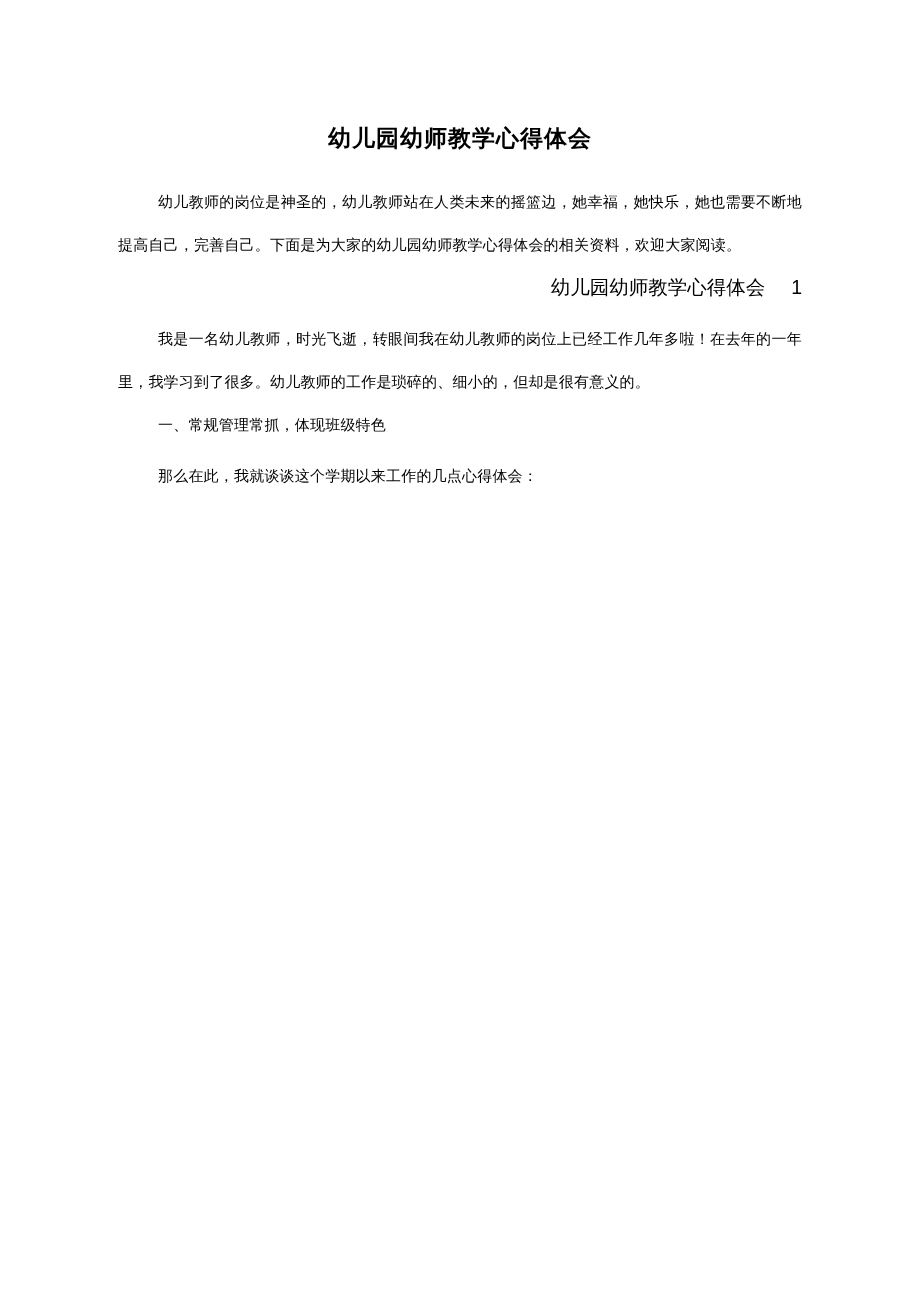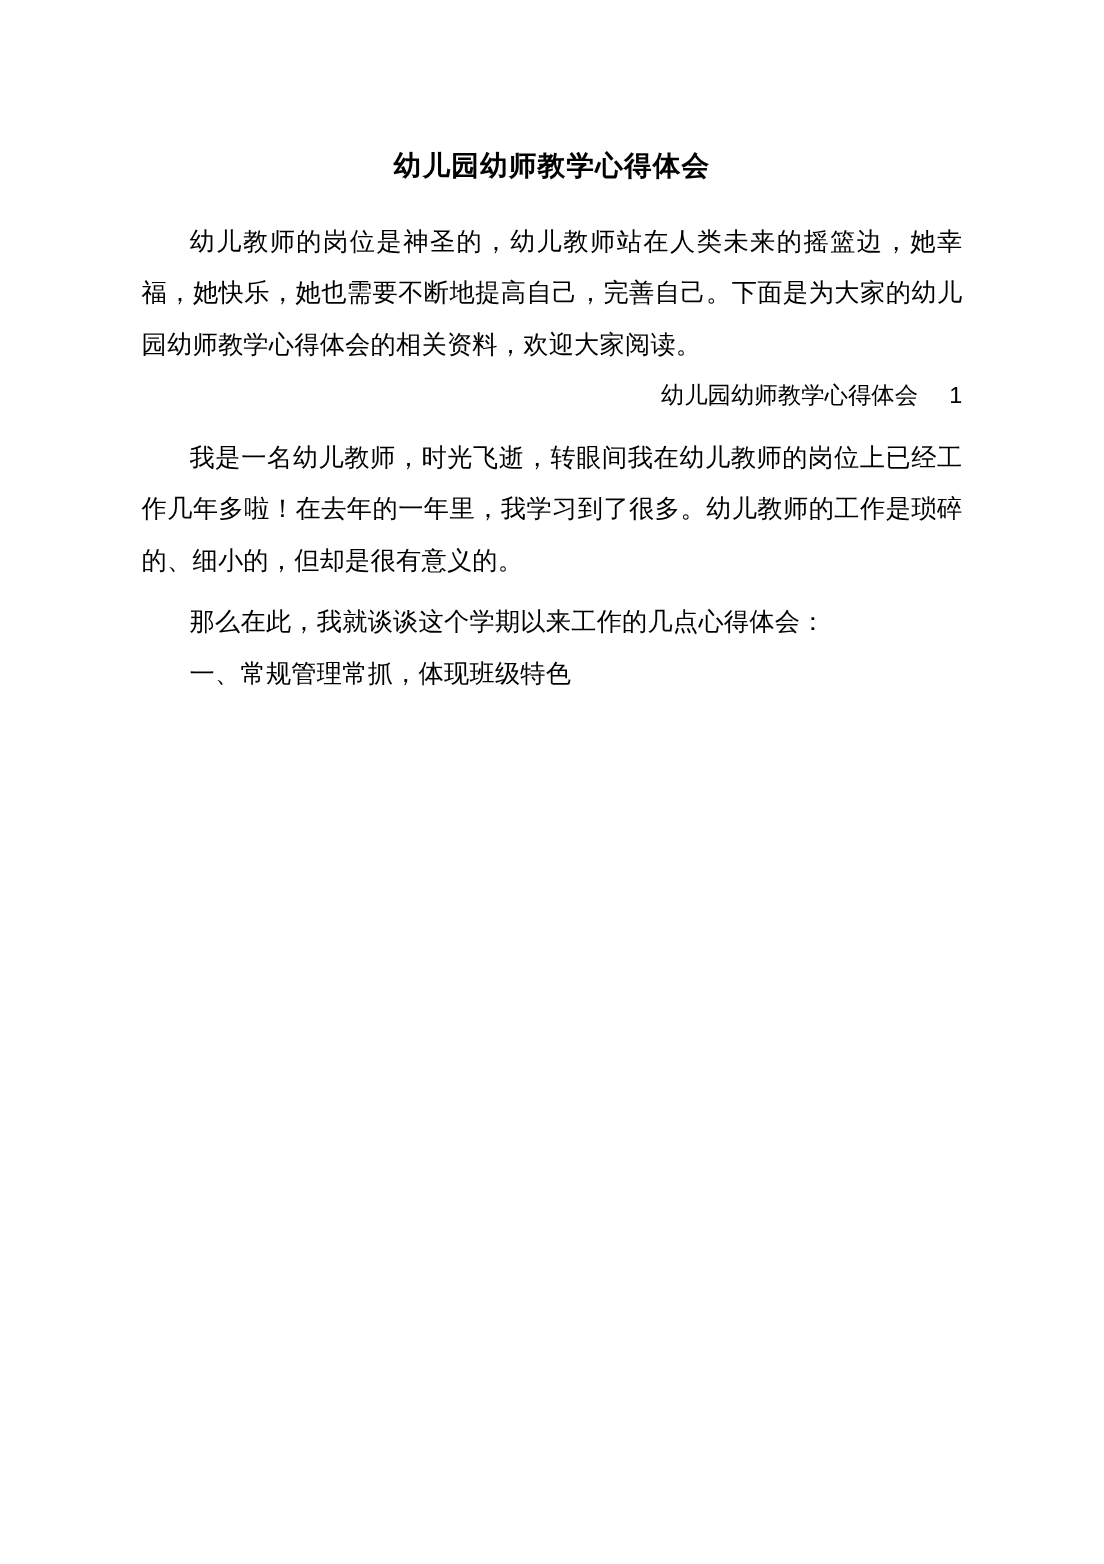--- a/index.html
+++ b/index.html
@@ -27,21 +27,21 @@
     padding-top: 118px;
     font-size: 23px;
     font-weight: bold;
     text-align: center;
     letter-spacing: 1px;
     line-height: 1.4;
     font-family: "Liberation Sans", "DejaVu Sans", sans-serif;
   }
   .para {
     margin: 0;
-    font-size: 21px;
+    font-size: 15px;
     line-height: 43px;
     text-align: justify;
     text-justify: inter-ideograph;
     font-family: Liberation Sans, sans-serif;
     letter-spacing: 0.2px;
   }
   .indent2 {
     text-indent: 40px;
   }
   .gap-top-lg { margin-top: 26px; }
@@ -70,18 +70,18 @@
   <h1 class="doc-title">幼儿园幼师教学心得体会</h1>
 
   <p class="para indent2 gap-top-lg">幼儿教师的岗位是神圣的，幼儿教师站在人类未来的摇篮边，她幸福，她快乐，她也需要不断地提高自己，完善自己。下面是为大家的幼儿园幼师教学心得体会的相关资料，欢迎大家阅读。</p>
 
   <p class="subheading gap-top-sm"><span>幼儿园幼师教学心得体会</span><span class="num">1</span></p>
 
   <p class="para indent2 gap-top-sm">我是一名幼儿教师，时光飞逝，转眼间我在幼儿教师的岗位上已经工作几年多啦！在去年的一年里，我学习到了很多。幼儿教师的工作是琐碎的、细小的，但却是很有意义的。</p>
 
 
 
+  <p class="para indent2">一、常规管理常抓，体现班级特色</p>
+
   <p class="para indent2 gap-top-sm">那么在此，我就谈谈这个学期以来工作的几点心得体会：</p>
-
-  <p class="para indent2">一、常规管理常抓，体现班级特色</p>
 
 
 </div>
 
 </body></html>

